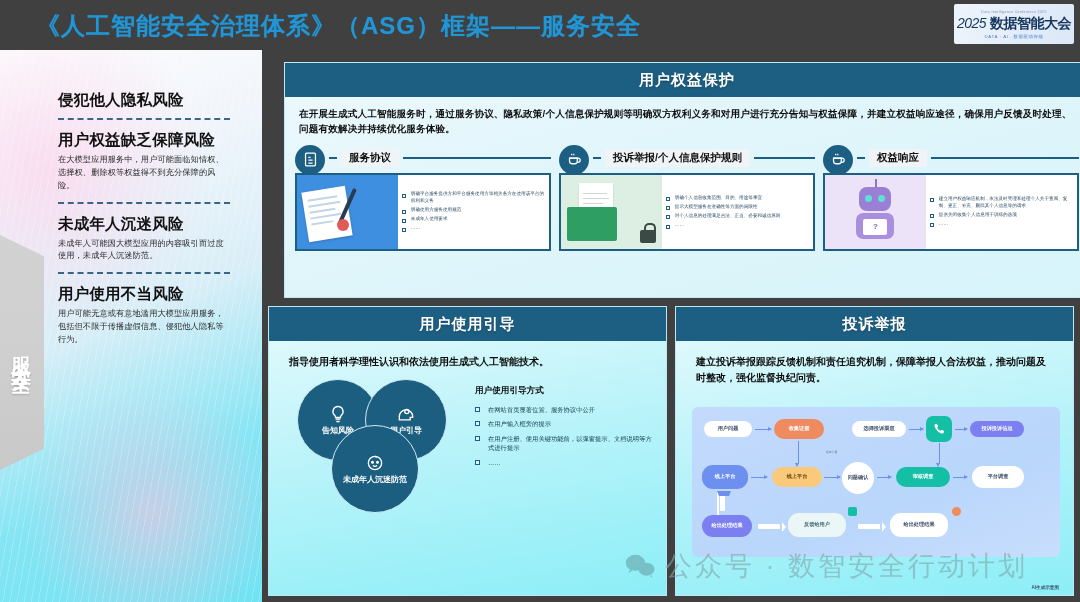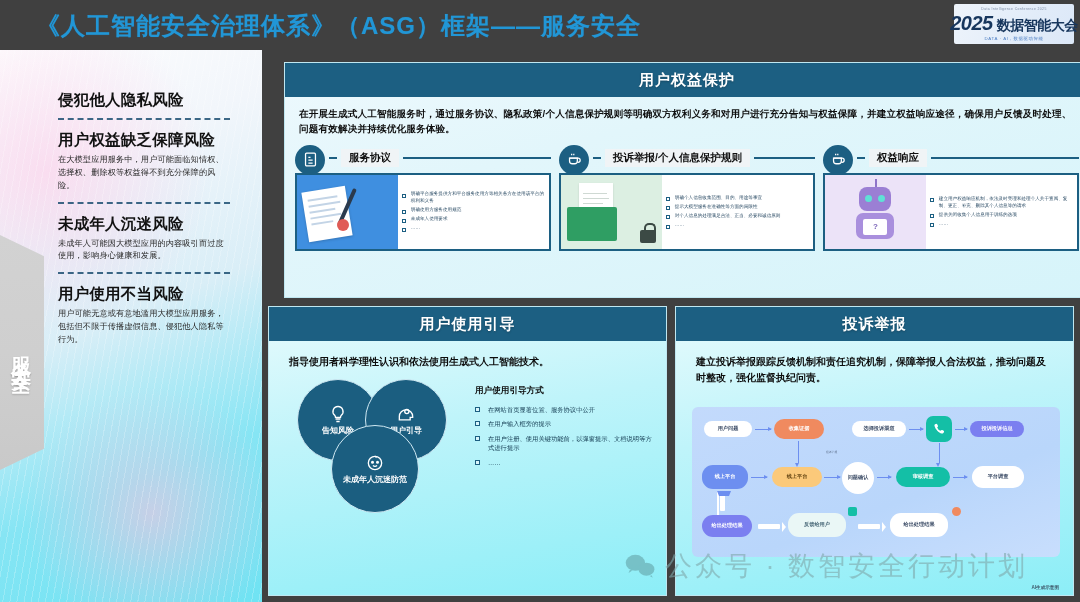--- a/index.html
+++ b/index.html
@@ -26,21 +26,21 @@
   .logo {
     position: absolute; right: 6px; top: 4px;
     width: 120px; height: 40px;
     display: flex; flex-direction: column; align-items: center;
     justify-content: center; gap: 1px;
     background: linear-gradient(115deg,#eef4fb 0%,#e2ecf9 60%,#dce8f8 100%);
     border-radius: 2px;
   }
   .logo-en-top { font-size: 3.4px; color: #7b8ba5; letter-spacing: .4px; white-space: nowrap; }
   .logo-main { display: flex; align-items: baseline; gap: 4px; white-space: nowrap; }
-  .logo-year { font-size: 20px; font-weight: bold; color: #17365d; font-style: italic; letter-spacing: -.5px;}
+  .logo-year { font-size: 14px; font-weight: normal; color: #17365d; font-style: italic; letter-spacing: -.5px;}
   .logo-cn { font-size: 14px; font-weight: bold; color: #17365d; letter-spacing: -.5px; }
   .logo-en-bot { font-size: 4.4px; color: #4d7fc4; letter-spacing: .6px; white-space: nowrap; }
 
   
   .left-col {
     position: absolute; left: 0; top: 50px; width: 262px; height: 552px;
     background:
       radial-gradient(circle at 18% 22%, rgba(255,200,230,.55) 0%, rgba(255,200,230,0) 34%),
       radial-gradient(circle at 58% 84%, rgba(255,190,220,.55) 0%, rgba(255,190,220,0) 26%),
       linear-gradient(158deg,#fdfdfe 0%,#f2f6fb 22%,#d9eef7 48%,#86e5f4 74%,#6fe3f3 100%);
@@ -303,21 +303,21 @@
         <div class="risk-head">侵犯他人隐私风险</div>
       </div>
       <hr class="risk-sep">
       <div class="risk-item">
         <div class="risk-head">用户权益缺乏保障风险</div>
         <div class="risk-body">在大模型应用服务中，用户可能面临知情权、选择权、删除权等权益得不到充分保障的风险。</div>
       </div>
       <hr class="risk-sep">
       <div class="risk-item">
         <div class="risk-head">未成年人沉迷风险</div>
-        <div class="risk-body">未成年人可能因大模型应用的内容吸引而过度使用，影响身心健康和发展。</div>
+        <div class="risk-body">未成年人可能因大模型应用的内容吸引而过度使用，未成年人沉迷防范。</div>
       </div>
       <hr class="risk-sep">
       <div class="risk-item">
         <div class="risk-head">用户使用不当风险</div>
         <div class="risk-body">用户可能无意或有意地滥用大模型应用服务，包括但不限于传播虚假信息、侵犯他人隐私等行为。</div>
       </div>
     </div>
   </div>
 
   <div class="right-area">

